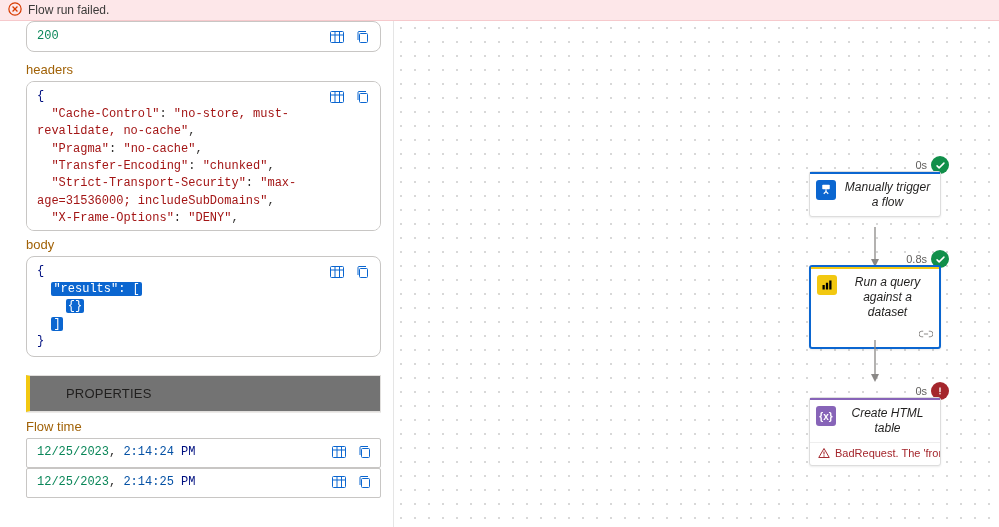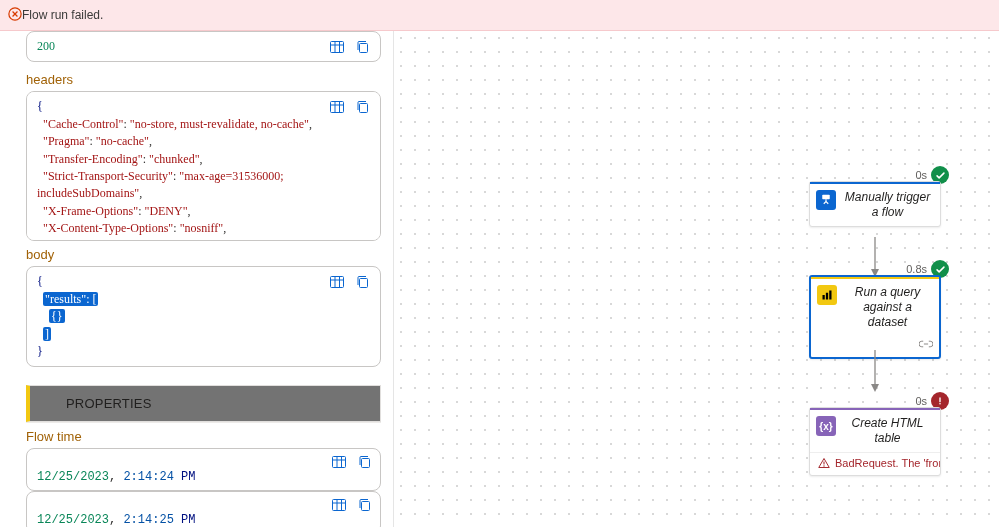--- a/index.html
+++ b/index.html
@@ -9,26 +9,27 @@
     color: #323130;
     background: #fff;
     width: 999px;
     height: 527px;
     overflow: hidden;
     position: relative;
   }
 
   
   .error-banner {
-    height: 31px;
+    height: 21px;
     background: #fde7e9;
     border-bottom: 1px solid #f6c9cc;
     display: flex;
     align-items: center;
     padding: 0 8px;
+    gap: 6px;
     font-size: 12px;
     color: #3b3a39;
   }
   .error-banner .ic { color: #d83b01; }
 
   .workspace {
     display: flex;
     height: calc(100% - 21px);
   }
 
@@ -49,21 +50,21 @@
     color: #a16207;
     margin: 6px 0 4px 0;
     font-weight: 400;
   }
   .codebox {
     border: 1px solid #c8c6c4;
     border-radius: 8px;
     position: relative;
     background: #fff;
     padding: 6px 42px 6px 10px;
-    font-family: Liberation Serif, serif;
+    font-family: Liberation Mono, monospace;
     font-size: 12px;
     line-height: 1.45;
     min-height: 30px;
     overflow: auto;
   }
   .codebox.tall { max-height: 150px; }
   .codebox.tall::-webkit-scrollbar { width: 8px; }
   .codebox.tall::-webkit-scrollbar-thumb { background: #c8c6c4; border-radius: 4px; }
   .codebox .actions {
     position: absolute;
@@ -114,23 +115,23 @@
     letter-spacing: 0.2px;
     color: #201f1e;
   }
   .section-body {
     background: #fff;
     border-top: 1px solid #edebe9;
     padding: 8px 12px 12px 12px;
   }
   .valuebox {
     border: 1px solid #c8c6c4;
-    border-radius: 8px;
-    position: relative;
-    padding: 21px 42px 6px 10px;
+    border-radius: 2px;
+    position: relative;
+    padding: 6px 42px 6px 10px;
     font-family: Consolas, "Courier New", monospace;
     font-size: 12px;
     min-height: 30px;
     background:#fff;
   }
   .valuebox .actions {
     position: absolute; top: 4px; right: 6px;
     display: flex; gap: 8px;
   }
   .dt-date { color: #098658; }

